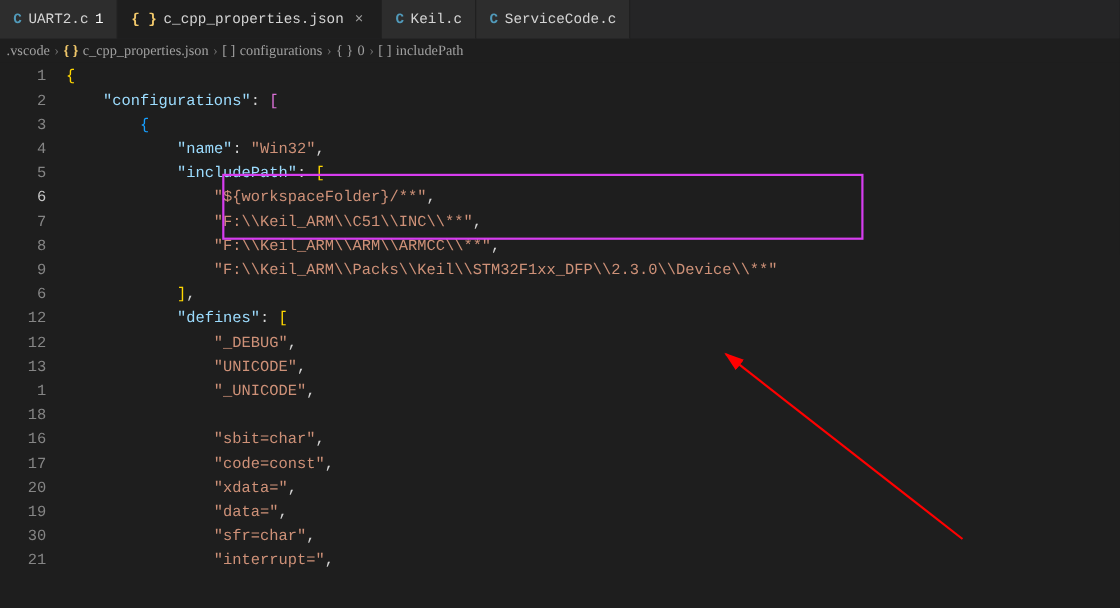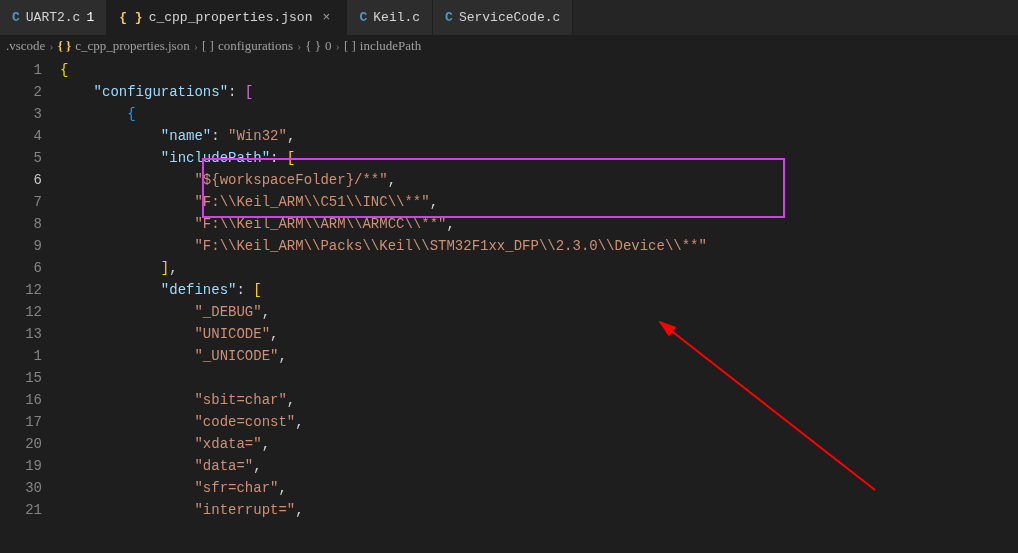--- a/index.html
+++ b/index.html
@@ -74,21 +74,21 @@
       <div class="line">5</div>
       <div class="line cur">6</div>
       <div class="line">7</div>
       <div class="line">8</div>
       <div class="line">9</div>
       <div class="line">6</div>
       <div class="line">12</div>
       <div class="line">12</div>
       <div class="line">13</div>
       <div class="line">1</div>
-      <div class="line">15</div>
+      <div class="line">18</div>
       <div class="line">16</div>
       <div class="line">17</div>
       <div class="line">20</div>
       <div class="line">19</div>
       <div class="line">30</div>
       <div class="line">21</div>
     </div>
   <div class="code" id="code">
       <div class="code-line"><span class="brace">{</span></div>
       <div class="code-line">    <span class="key">"configurations"</span><span class="pun">:</span> <span class="bracket">[</span></div>

